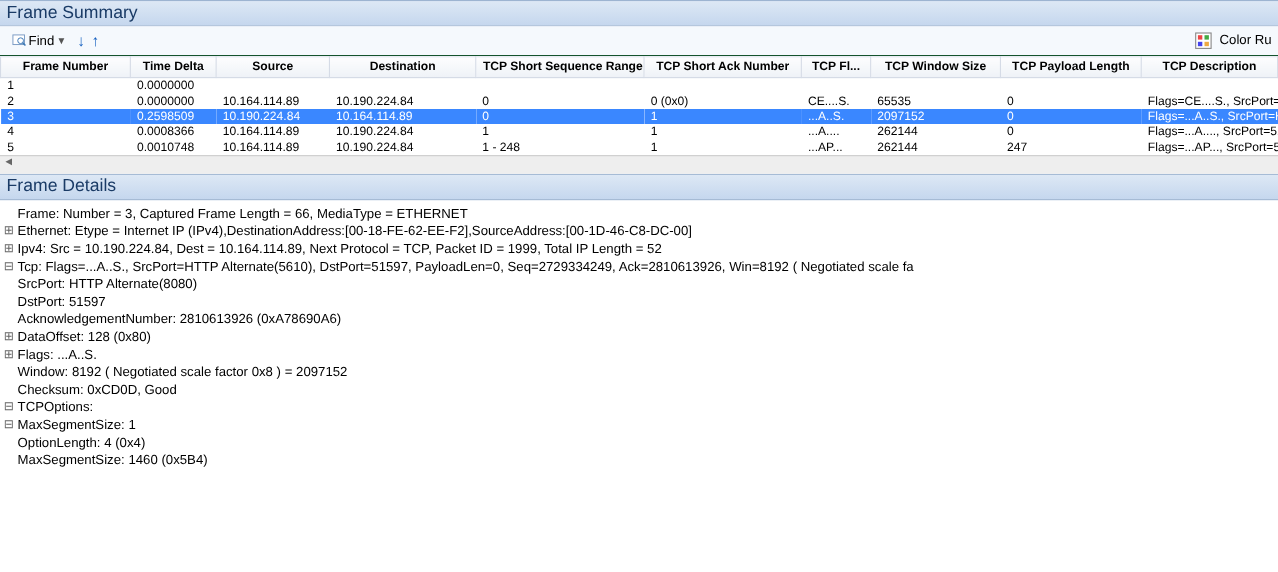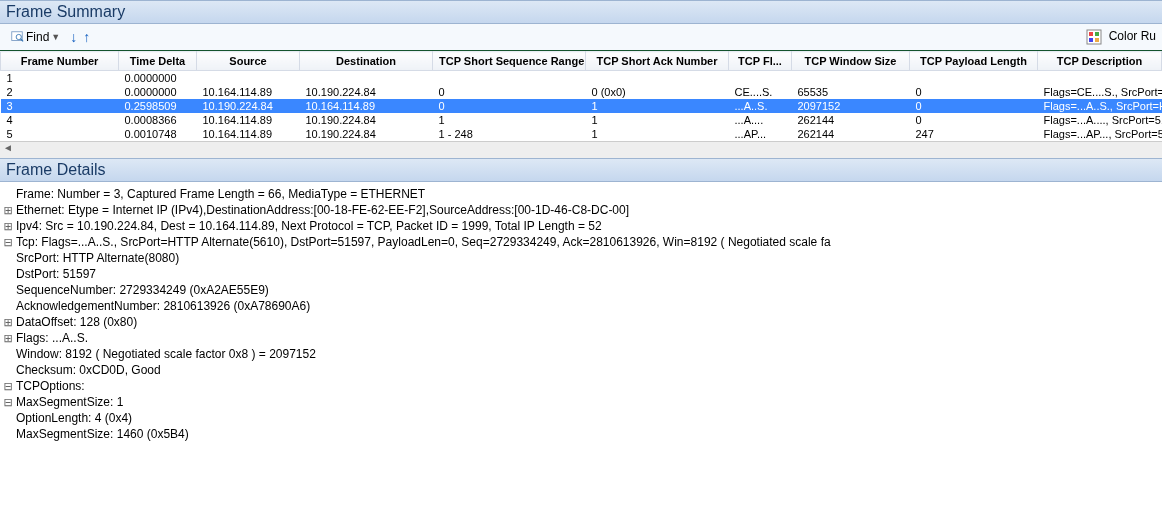--- a/index.html
+++ b/index.html
@@ -168,24 +168,20 @@
     <div class="row">
       <span class="gutter"></span>
       <span>    SrcPort: HTTP Alternate(8080)</span>
     </div>
     <div class="row">
       <span class="gutter"></span>
       <span>    DstPort: 51597</span>
     </div>
     <div class="row">
       <span class="gutter"></span>
-      <span>    SequenceNumber: 2729334249 (0xA2AE55E9)</span>
-    </div>
-    <div class="row">
-      <span class="gutter"></span>
       <span>    AcknowledgementNumber: 2810613926 (0xA78690A6)</span>
     </div>
     <div class="row">
       <span class="gutter">⊞</span>
       <span>  DataOffset: 128 (0x80)</span>
     </div>
     <div class="row">
       <span class="gutter">⊞</span>
       <span>  Flags: ...A..S.</span>
     </div>

